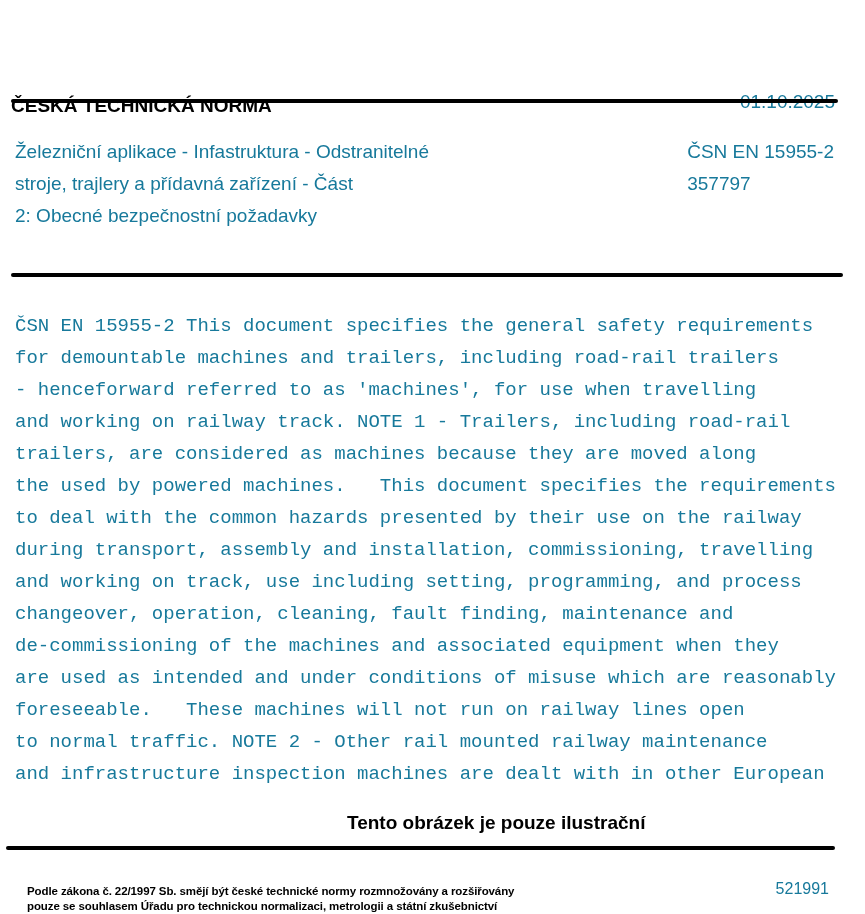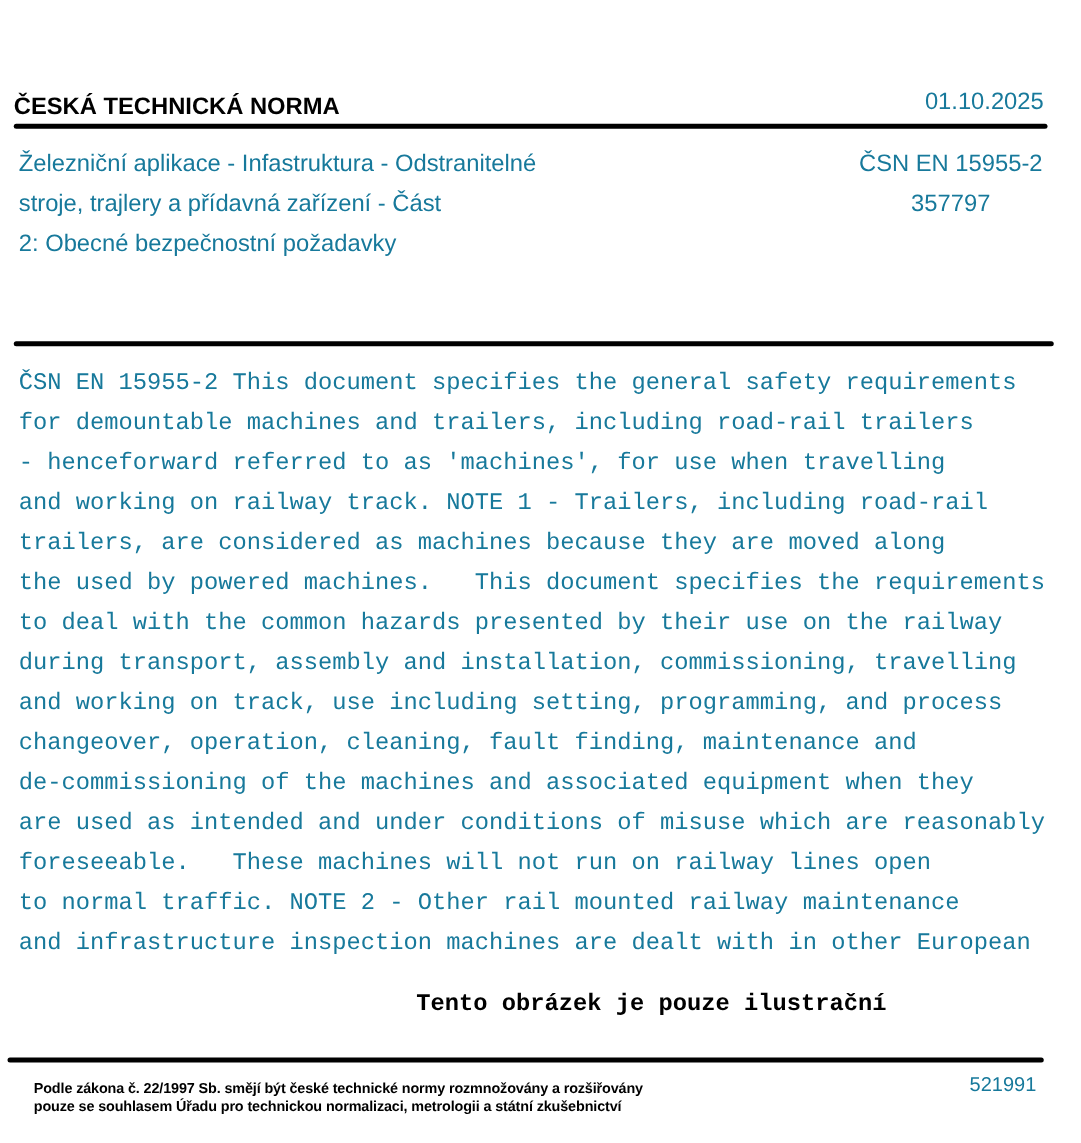--- a/index.html
+++ b/index.html
@@ -7,21 +7,21 @@
       padding: 0;
       background: #ffffff;
     }
     body {
       width: 865px;
       height: 914px;
       position: relative;
       overflow: hidden;
       font-family: "Liberation Sans", "DejaVu Sans", sans-serif;
     }
-    .abs { position: absolute; white-space: nowrap; }
+    .abs { position: absolute; white-space: nowrap; margin-top: 20px; }
     .teal { color: #17799b; }
     .header-label {
       left: 11px; top: 75px;
       font-size: 19px; font-weight: bold; color: #000;
     }
     .date {
       right: 30px; top: 71px;
       font-size: 19px;
     }
     .rule {
@@ -33,30 +33,30 @@
     .rule-top { left: 11px; width: 827px; top: 99px; }
     .rule-mid { left: 11px; width: 832px; top: 273px; }
     .rule-bot { left: 6px; width: 829px; top: 846px; }
     .title-block {
       left: 15px; top: 116px;
       font-size: 19px; line-height: 32px;
     }
     .code-block {
       right: 31px; top: 116px;
       font-size: 19px; line-height: 32px;
-      text-align: center;
+      text-align: left;
     }
     .abstract {
       left: 15px; top: 290px;
       font-size: 19px; line-height: 32px; font-family: Liberation Mono, monospace;
     }
     .abstract div { white-space: pre; }
     .illustr {
-      left: 333px; top: 792px;
-      font-size: 19px; font-weight: bold; color: #000; font-family: Liberation Mono, monospace;
+      left: 347px; top: 792px;
+      font-size: 19px; font-weight: bold; color: #000;
     }
     .legal {
       left: 27px; top: 864px;
       font-size: 11.5px; font-weight: bold; color: #000;
       line-height: 15px;
       letter-spacing: -0.1px;
     }
     .footer-code {
       right: 36px; top: 860px;
       font-size: 16px;

